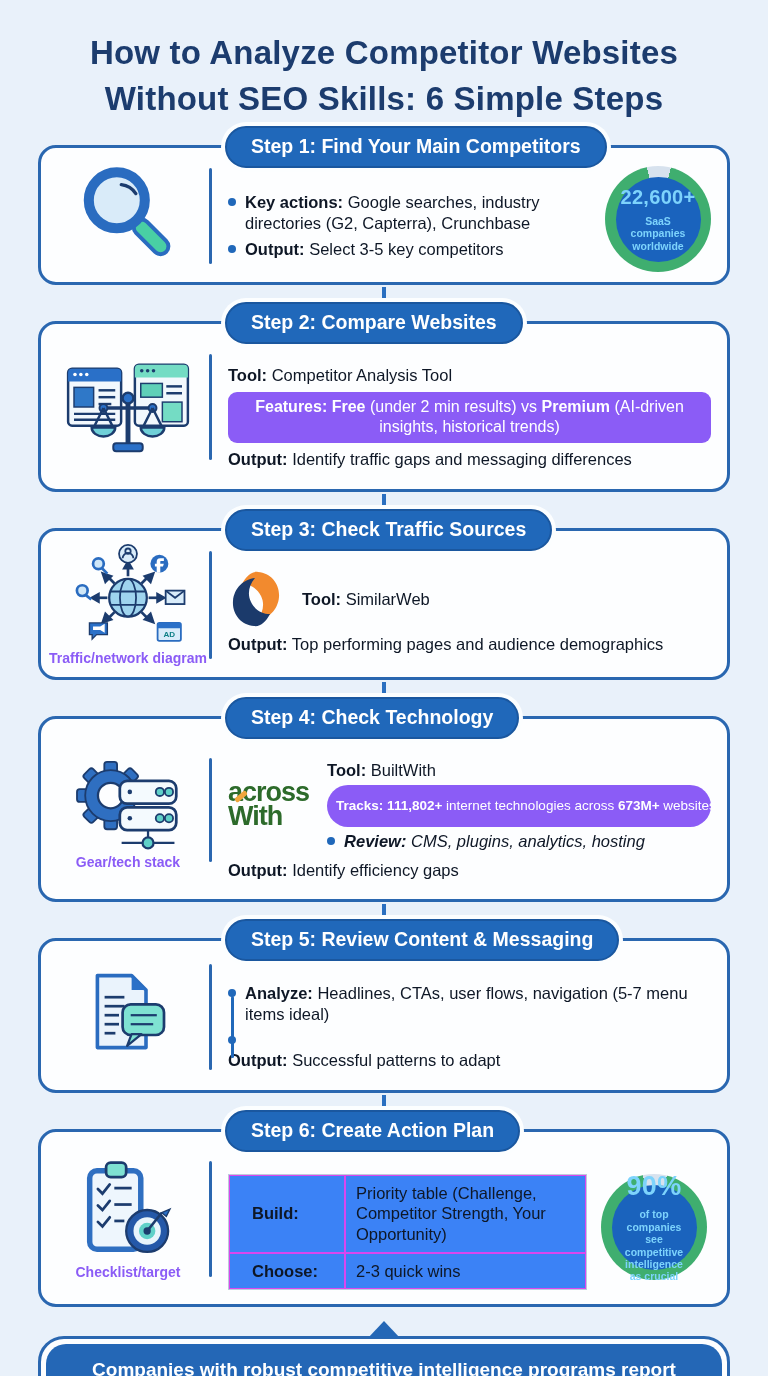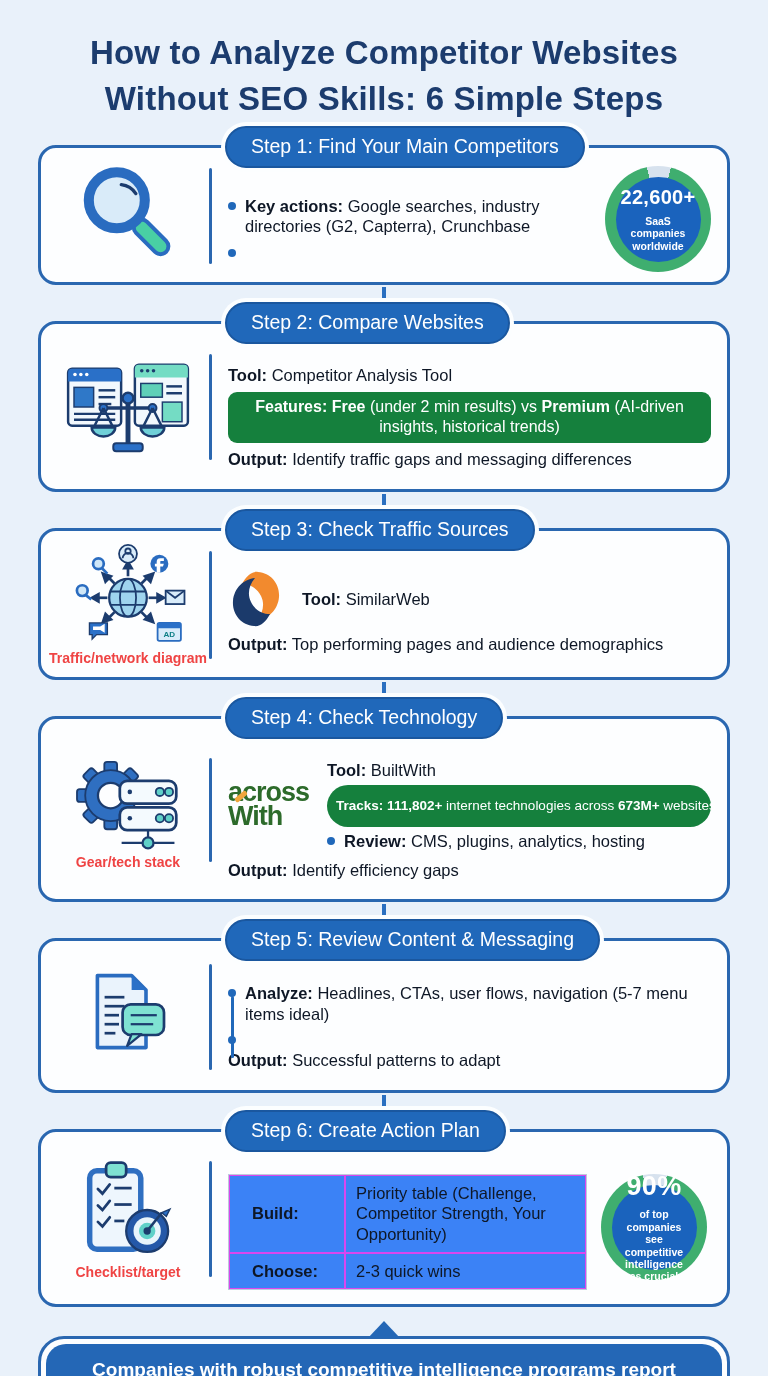--- a/index.html
+++ b/index.html
@@ -18,52 +18,52 @@
   .steps{margin:24px 38px 0;}
   .box{
     position:relative;background:#fdfeff;
     border:3px solid #2a67b0;border-radius:18px;
     display:flex;align-items:center;
     padding:12px 12px 10px 6px;
     box-sizing:border-box;
   }
   .pill{
     position:absolute;top:-22px;left:184px;z-index:3;
-    background:#2068ba;color:#fff;font-weight:normal;font-size:19.5px;
+    background:#2068ba;color:#fff;font-weight:bold;font-size:19.5px;
     padding:7px 24px 8px;border-radius:999px;
     border:2px solid #1a579f;box-shadow:0 0 0 4px #fcfeff;
     white-space:nowrap;
   }
   .icon-col{
     width:162px;flex:none;display:flex;flex-direction:column;
     align-items:center;justify-content:center;gap:2px;
   }
   .icon-label{
-    font-size:14px;font-weight:bold;text-align:center;line-height:1.15;color:#ef4444;
+    font-size:14px;font-weight:bold;text-align:center;line-height:1.15;color:#8b5cf6;
   }
   .divider{width:3px;align-self:center;background:#2a67b0;border-radius:3px;flex:none;}
   .content{flex:1;padding:24px 4px 4px 16px;min-width:0;}
   .row{margin:5px 0;font-size:16.5px;line-height:1.24;}
   .b{font-weight:bold;}
   .bullet-row{display:flex;gap:9px;margin:6px 0;font-size:16.5px;line-height:1.24;}
   .dot{width:8px;height:8px;border-radius:50%;background:#2068ba;margin-top:6px;flex:none;}
   .banner{
-    background:#15803d;color:#fff;border-radius:9px;
+    background:#8b5cf6;color:#fff;border-radius:9px;
     padding:5px 10px;text-align:center;font-size:16px;line-height:1.3;
     margin:6px 0;
   }
   .banner.small{font-size:13.5px;text-align:left;padding:12px 9px;border-radius:999px;margin:4px 0;white-space:nowrap;}
   .donut{
     width:106px;height:106px;border-radius:50%;flex:none;
     background:conic-gradient(from -12deg, #d7e2ee 0 26deg, #3fae6f 26deg 360deg);
     display:flex;align-items:center;justify-content:center;
     margin:6px 4px 0 6px;
   }
   .donut-inner{
-    width:85px;height:85px;border-radius:50%;background:#1a63bd;color:#ffffff;
+    width:85px;height:85px;border-radius:50%;background:#1a63bd;color:#7dd3fc;
     display:flex;flex-direction:column;align-items:center;justify-content:center;
     text-align:center;font-weight:bold;
   }
   .donut-value{font-size:20px;letter-spacing:.3px;}
   .donut-value.big{font-size:27px;}
   .donut-caption{font-size:10.5px;line-height:1.18;padding:0 8px;margin-top:6px;}
   .arrow-gap{height:36px;display:flex;align-items:center;justify-content:center;}
   .with-logo{display:flex;align-items:center;gap:18px;}
   .logo-col{flex:none;display:flex;align-items:center;justify-content:center;}
   .bw-logo{
@@ -119,20 +119,21 @@
       </svg>
     </div>
     <div class="divider" style="height:96px;"></div>
     <div class="content">
       <div class="bullet-row">
         <span class="dot"></span>
         <span><span class="b">Key actions:</span> <span>Google searches, industry directories (G2, Capterra), Crunchbase</span></span>
       </div>
       <div class="bullet-row">
         <span class="dot"></span>
+        <span><span class="b">Output:</span> <span>Select 3-5 key competitors</span></span>
       </div>
     </div>
     <div class="donut">
       <div class="donut-inner">
         <div class="donut-value">22,600+</div>
         <div class="donut-caption">SaaS companies worldwide</div>
       </div>
     </div>
   </div>
 
@@ -313,21 +314,21 @@
         <div class="logo-col">
           <div class="bw-logo">
             <div>across</div>
             <div>With</div>
             <div class="bw-pencil"></div>
           </div>
         </div>
         <div style="min-width:0;">
           <div class="row"><span class="b">Tool:</span> <span>BuiltWith</span></div>
           <div class="banner small"><span class="b">Tracks: 111,802+</span><span> internet technologies across </span><span class="b">673M+</span><span> websites</span></div>
-          <div class="bullet-row" style="margin:4px 0;">
+          <div class="bullet-row" style="margin:4px 0;font-style:italic;">
             <span class="dot"></span>
             <span><span class="b">Review:</span> <span>CMS, plugins, analytics, hosting</span></span>
           </div>
         </div>
       </div>
       <div class="row"><span class="b">Output:</span> <span>Identify efficiency gaps</span></div>
     </div>
   </div>
 
   <div class="arrow-gap">

